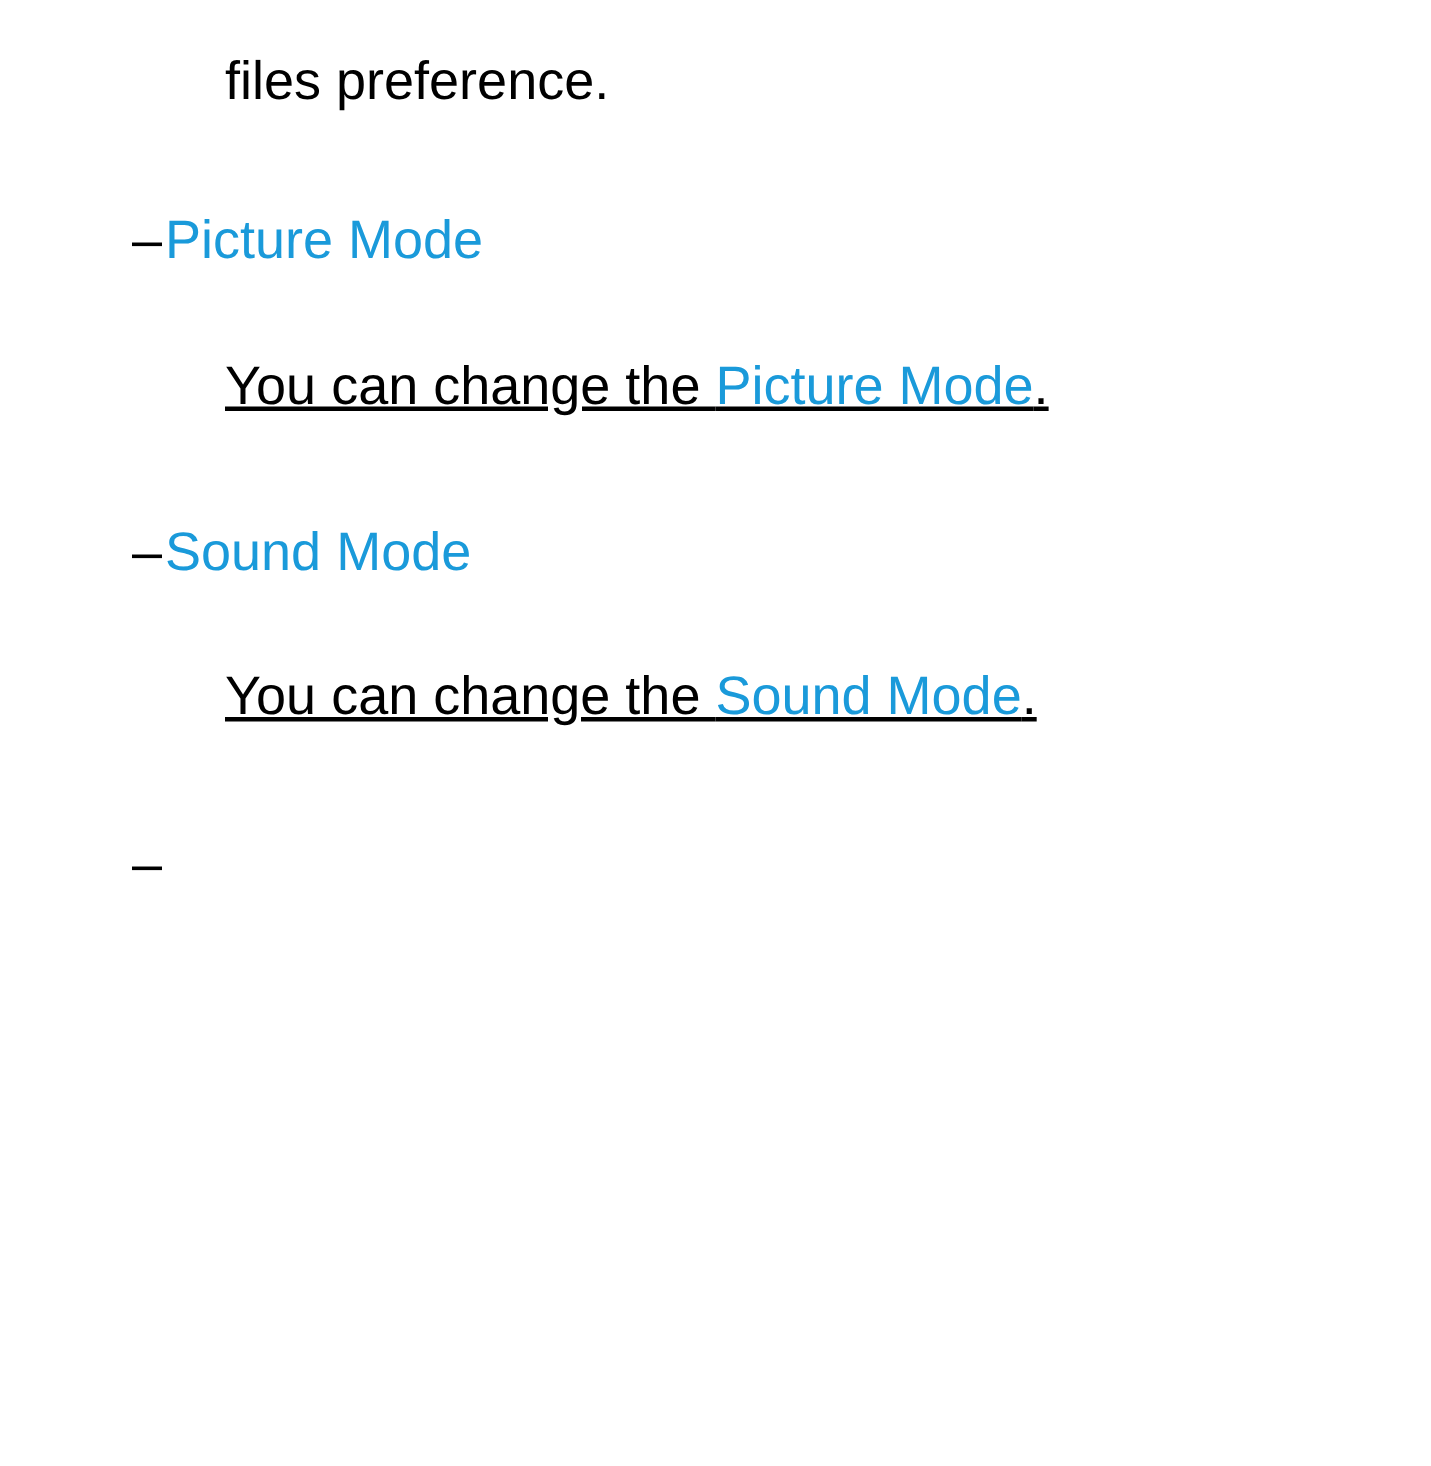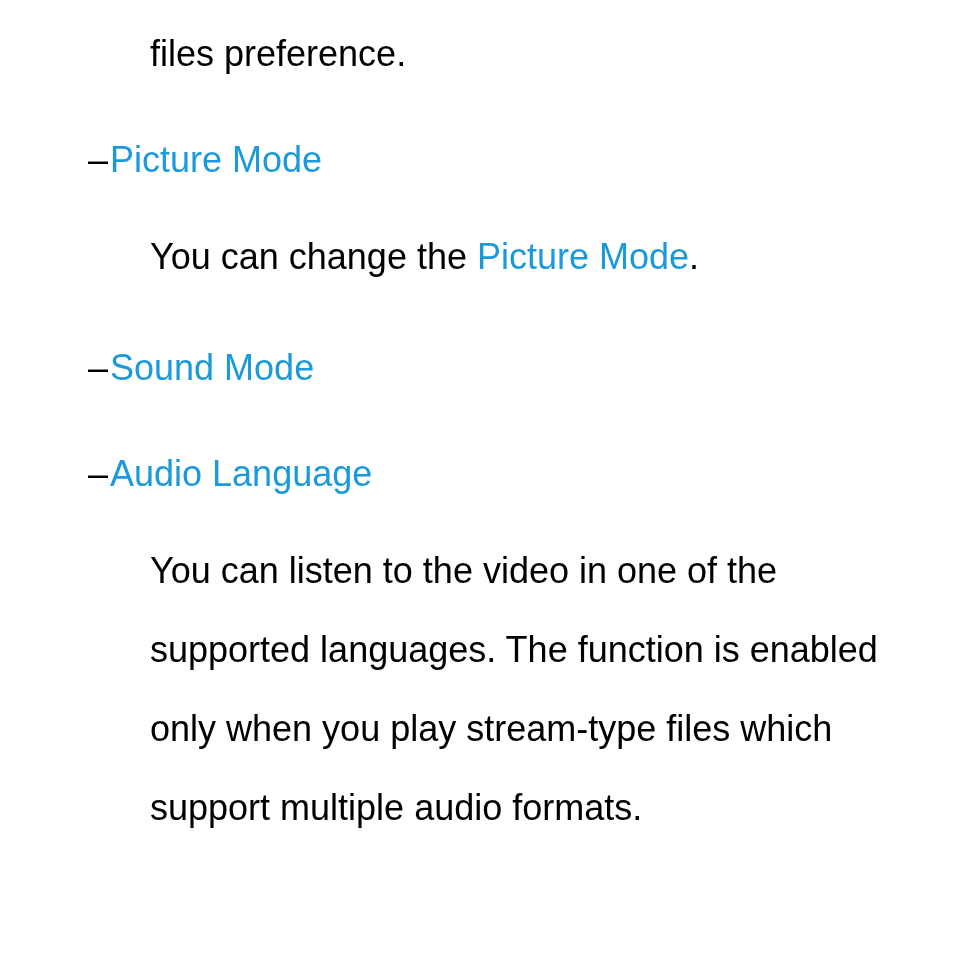--- a/index.html
+++ b/index.html
@@ -36,20 +36,21 @@
       flex-shrink: 0;
       font-size: 36px;
     }
     .link-heading {
       color: #1a9ada;
     }
     .desc {
       padding-left: 90px;
       color: #000;
       line-height: 2.2;
+      text-decoration: underline;
     }
     .inline-link {
       color: #1a9ada;
     }
   </style>
 </head>
 <body>
 
 <div class="fragment">files preference.</div>
 
@@ -61,23 +62,22 @@
   <div class="desc">
     <span>You can change the </span><span class="inline-link">Picture Mode</span><span>.</span>
   </div>
 </div>
 
 <div class="item">
   <div class="heading-row">
     <span class="dash">–</span>
     <span class="link-heading">Sound Mode</span>
   </div>
+  <div class="desc">
+    <span>You can change the </span><span class="inline-link">Sound Mode</span><span>.</span>
+  </div>
 </div>
 
 <div class="item">
   <div class="heading-row">
     <span class="dash">–</span>
-    <span class="link-heading">Audio Language</span>
-  </div>
-  <div class="desc">
-    <span>You can listen to the video in one of the supported languages. The function is enabled only when you play stream-type files which support multiple audio formats.</span><span class="inline-link"></span><span></span>
   </div>
 </div>
 
 </body></html>

